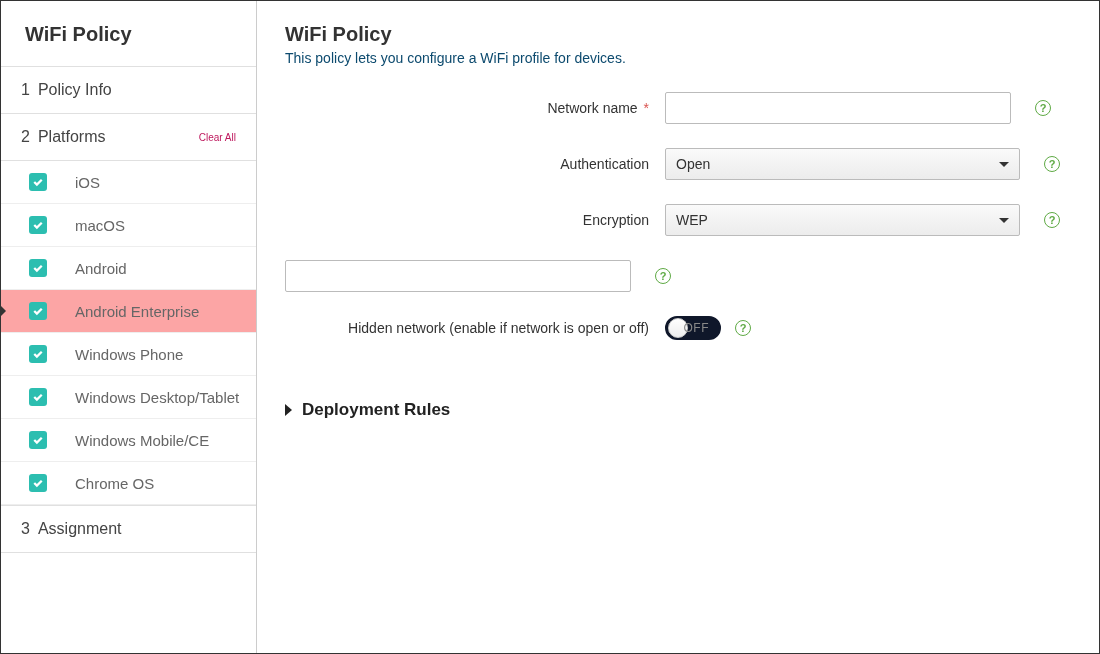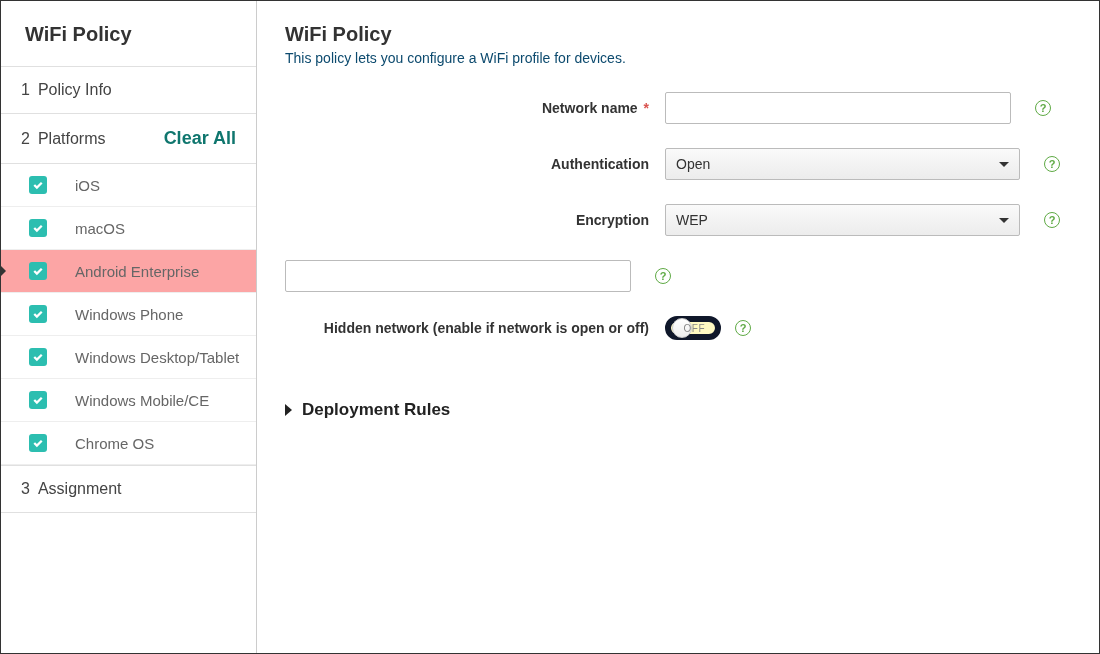--- a/index.html
+++ b/index.html
@@ -60,24 +60,23 @@
       border-bottom: 1px solid #e0e0e0;
       font-size: 16px;
       color: #444;
       cursor: pointer;
     }
     .sidebar-step .step-text {
       display: flex;
       gap: 8px;
     }
     .clear-all {
-      color: #0f766e;
-      font-size: 18px;
-      cursor: pointer;
-      font-weight: bold;
+      color: #be185d;
+      font-size: 10px;
+      cursor: pointer;
     }
     .platform-list {
       list-style: none;
     }
     .platform-item {
       display: flex;
       align-items: center;
       gap: 28px;
       padding: 12px 12px 12px 28px;
       border-bottom: 1px solid #eee;
@@ -136,21 +135,21 @@
     }
     .form-row {
       display: flex;
       align-items: center;
       margin-bottom: 24px;
     }
     .form-label {
       width: 380px;
       text-align: right;
       padding-right: 16px;
-      font-weight: 700;
+      font-weight: 400;
       color: #333;
       font-size: 14px;
     }
     .required { color: #d9534f; margin-left: 2px; }
     .form-control-wrap {
       display: flex;
       align-items: center;
       flex: 1;
     }
     .form-input {
@@ -194,26 +193,26 @@
       color: #5faa45;
       font-size: 11px;
       font-weight: 700;
       cursor: pointer;
       flex-shrink: 0;
     }
     .toggle {
       width: 56px;
       height: 24px;
       border-radius: 12px;
-      background: #fef9c3;
-      border: 6px solid #0f172a;
+      background: #0f172a;
+      border: 2px solid #0f172a;
       position: relative;
       display: flex;
       align-items: center;
-      font-size: 10px;
+      font-size: 12px;
       color: #888;
       cursor: pointer;
     }
     .toggle-label {
       position: absolute;
       right: 10px;
       letter-spacing: 0.5px;
     }
     .toggle-knob {
       width: 20px;
@@ -279,20 +278,28 @@
           <span>iOS</span>
         </li>
         <li class="platform-item">
           <span class="checkbox">
               <svg viewBox="0 0 16 16">
                 <polyline points="3,8 6.5,11.5 13,5"></polyline>
               </svg>
             </span>
           <span>macOS</span>
         </li>
+        <li class="platform-item">
+          <span class="checkbox">
+              <svg viewBox="0 0 16 16">
+                <polyline points="3,8 6.5,11.5 13,5"></polyline>
+              </svg>
+            </span>
+          <span>Android</span>
+        </li>
         <li class="platform-item active">
           <span class="checkbox">
               <svg viewBox="0 0 16 16">
                 <polyline points="3,8 6.5,11.5 13,5"></polyline>
               </svg>
             </span>
           <span>Android Enterprise</span>
         </li>
         <li class="platform-item">
           <span class="checkbox">

